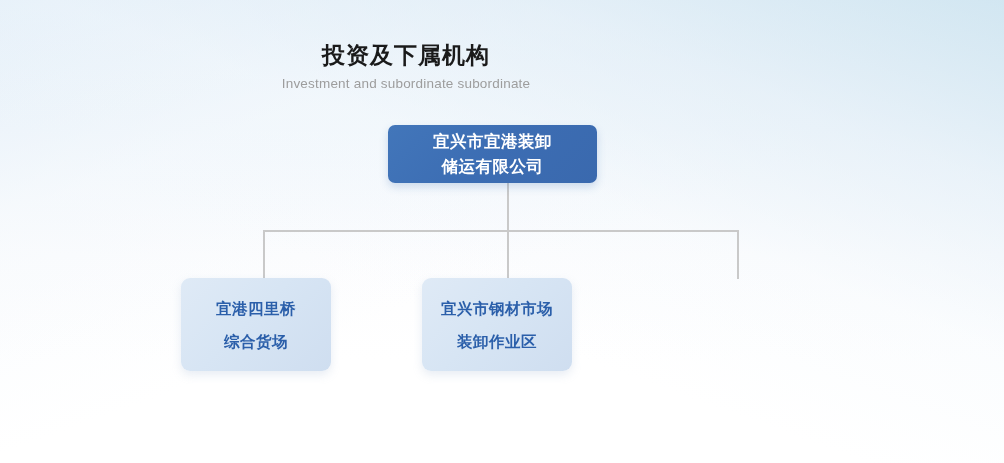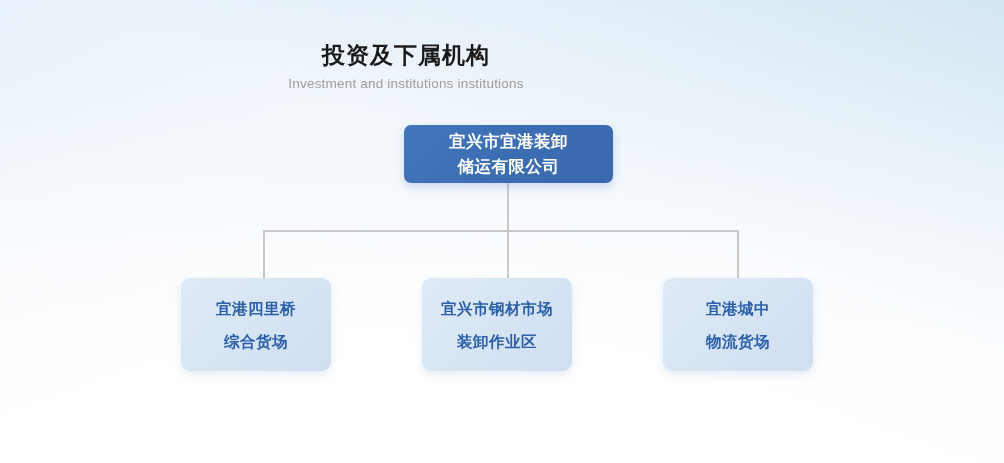--- a/index.html
+++ b/index.html
@@ -72,21 +72,21 @@
     align-items: center;
     justify-content: center;
     text-align: center;
     box-sizing: border-box;
   }
   .node-label {
     white-space: pre-line;
   }
 
   .node-root {
-    left: 404px;
+    left: 388px;
     top: 125px;
     width: 209px;
     height: 58px;
     border-radius: 7px;
     background: linear-gradient(135deg, #4276ba 0%, #3c6db3 50%, #3a69ae 100%);
     box-shadow: 0 4px 9px rgba(60,109,179,0.22);
   }
   .node-root .node-label {
     font-size: 16.5px;
     font-weight: bold;
@@ -115,21 +115,21 @@
   .child-2 { left: 422px; }
   .child-3 { left: 663px; }
 </style>
 </head>
 <body>
 
 <div id="stage">
 
   <div class="heading">
     <div class="heading-title">投资及下属机构</div>
-    <div class="heading-sub">Investment and institutions institutions</div>
+    <div class="heading-sub">Investment and subordinate subordinate</div>
   </div>
 
   <div class="conn conn-v conn-root-stem"></div>
   <div class="conn conn-h conn-bus"></div>
   <div class="conn conn-v conn-drop-left"></div>
   <div class="conn conn-v conn-drop-mid"></div>
   <div class="conn conn-v conn-drop-right"></div>
 
   <div class="node node-root">
     <div class="node-label">宜兴市宜港装卸
@@ -139,18 +139,14 @@
   <div class="node node-child child-2">
     <div class="node-label">宜兴市钢材市场
 装卸作业区</div>
   </div>
 
   <div class="node node-child child-1">
     <div class="node-label">宜港四里桥
 综合货场</div>
   </div>
 
-  <div class="node node-child child-3">
-    <div class="node-label">宜港城中
-物流货场</div>
-  </div>
 
 </div>
 
 </body></html>

